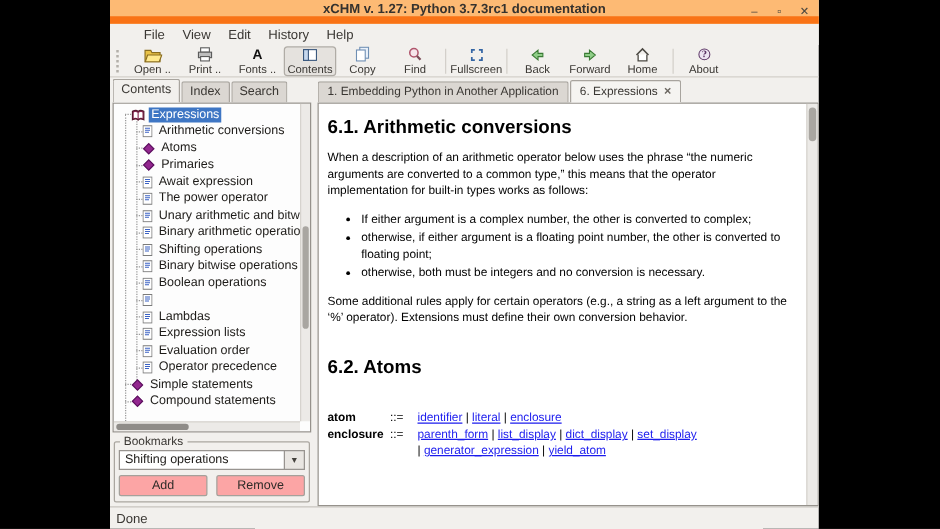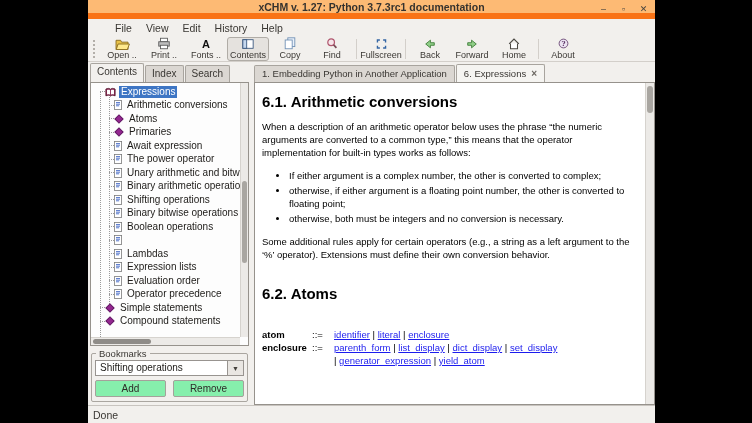--- a/index.html
+++ b/index.html
@@ -80,21 +80,21 @@
   .bm-legend { position:absolute; top:-6px; left:4px; background:#f2f0ed;
                font-size:9.5px; color:#3a3733; padding:0 3px; }
   .combo { display:flex; height:16px; margin-top:2px; }
   .combo-value { flex:1; background:#fff; border:1px solid #989490;
                  font-size:10px; color:#1d1b18; padding:1px 4px; line-height:12px;
                  white-space:nowrap; overflow:hidden; }
   .combo-btn { width:16px; background:#e9e6e2; border:1px solid #989490;
                border-left:none; font-size:7px; color:#44413c; display:flex;
                align-items:center; justify-content:center; }
   .bm-buttons { display:flex; gap:7px; margin-top:4px; }
-  .bm-buttons .btn { flex:1; height:17px; background:#86efac;
+  .bm-buttons .btn { flex:1; height:17px; background:#fca5a5;
                      border:1px solid #a5a19b; border-radius:2px; font-size:10px;
                      color:#2e2b28; display:flex; align-items:center; justify-content:center; }
 
   
   .sash { width:3px; flex:0 0 auto; }
 
   
   .content-pane { flex:1 1 auto; display:flex; flex-direction:column;
                   padding-top:1px; min-width:0; }
   .ctabs { height:19px; display:flex; align-items:flex-end; flex:0 0 auto; }

